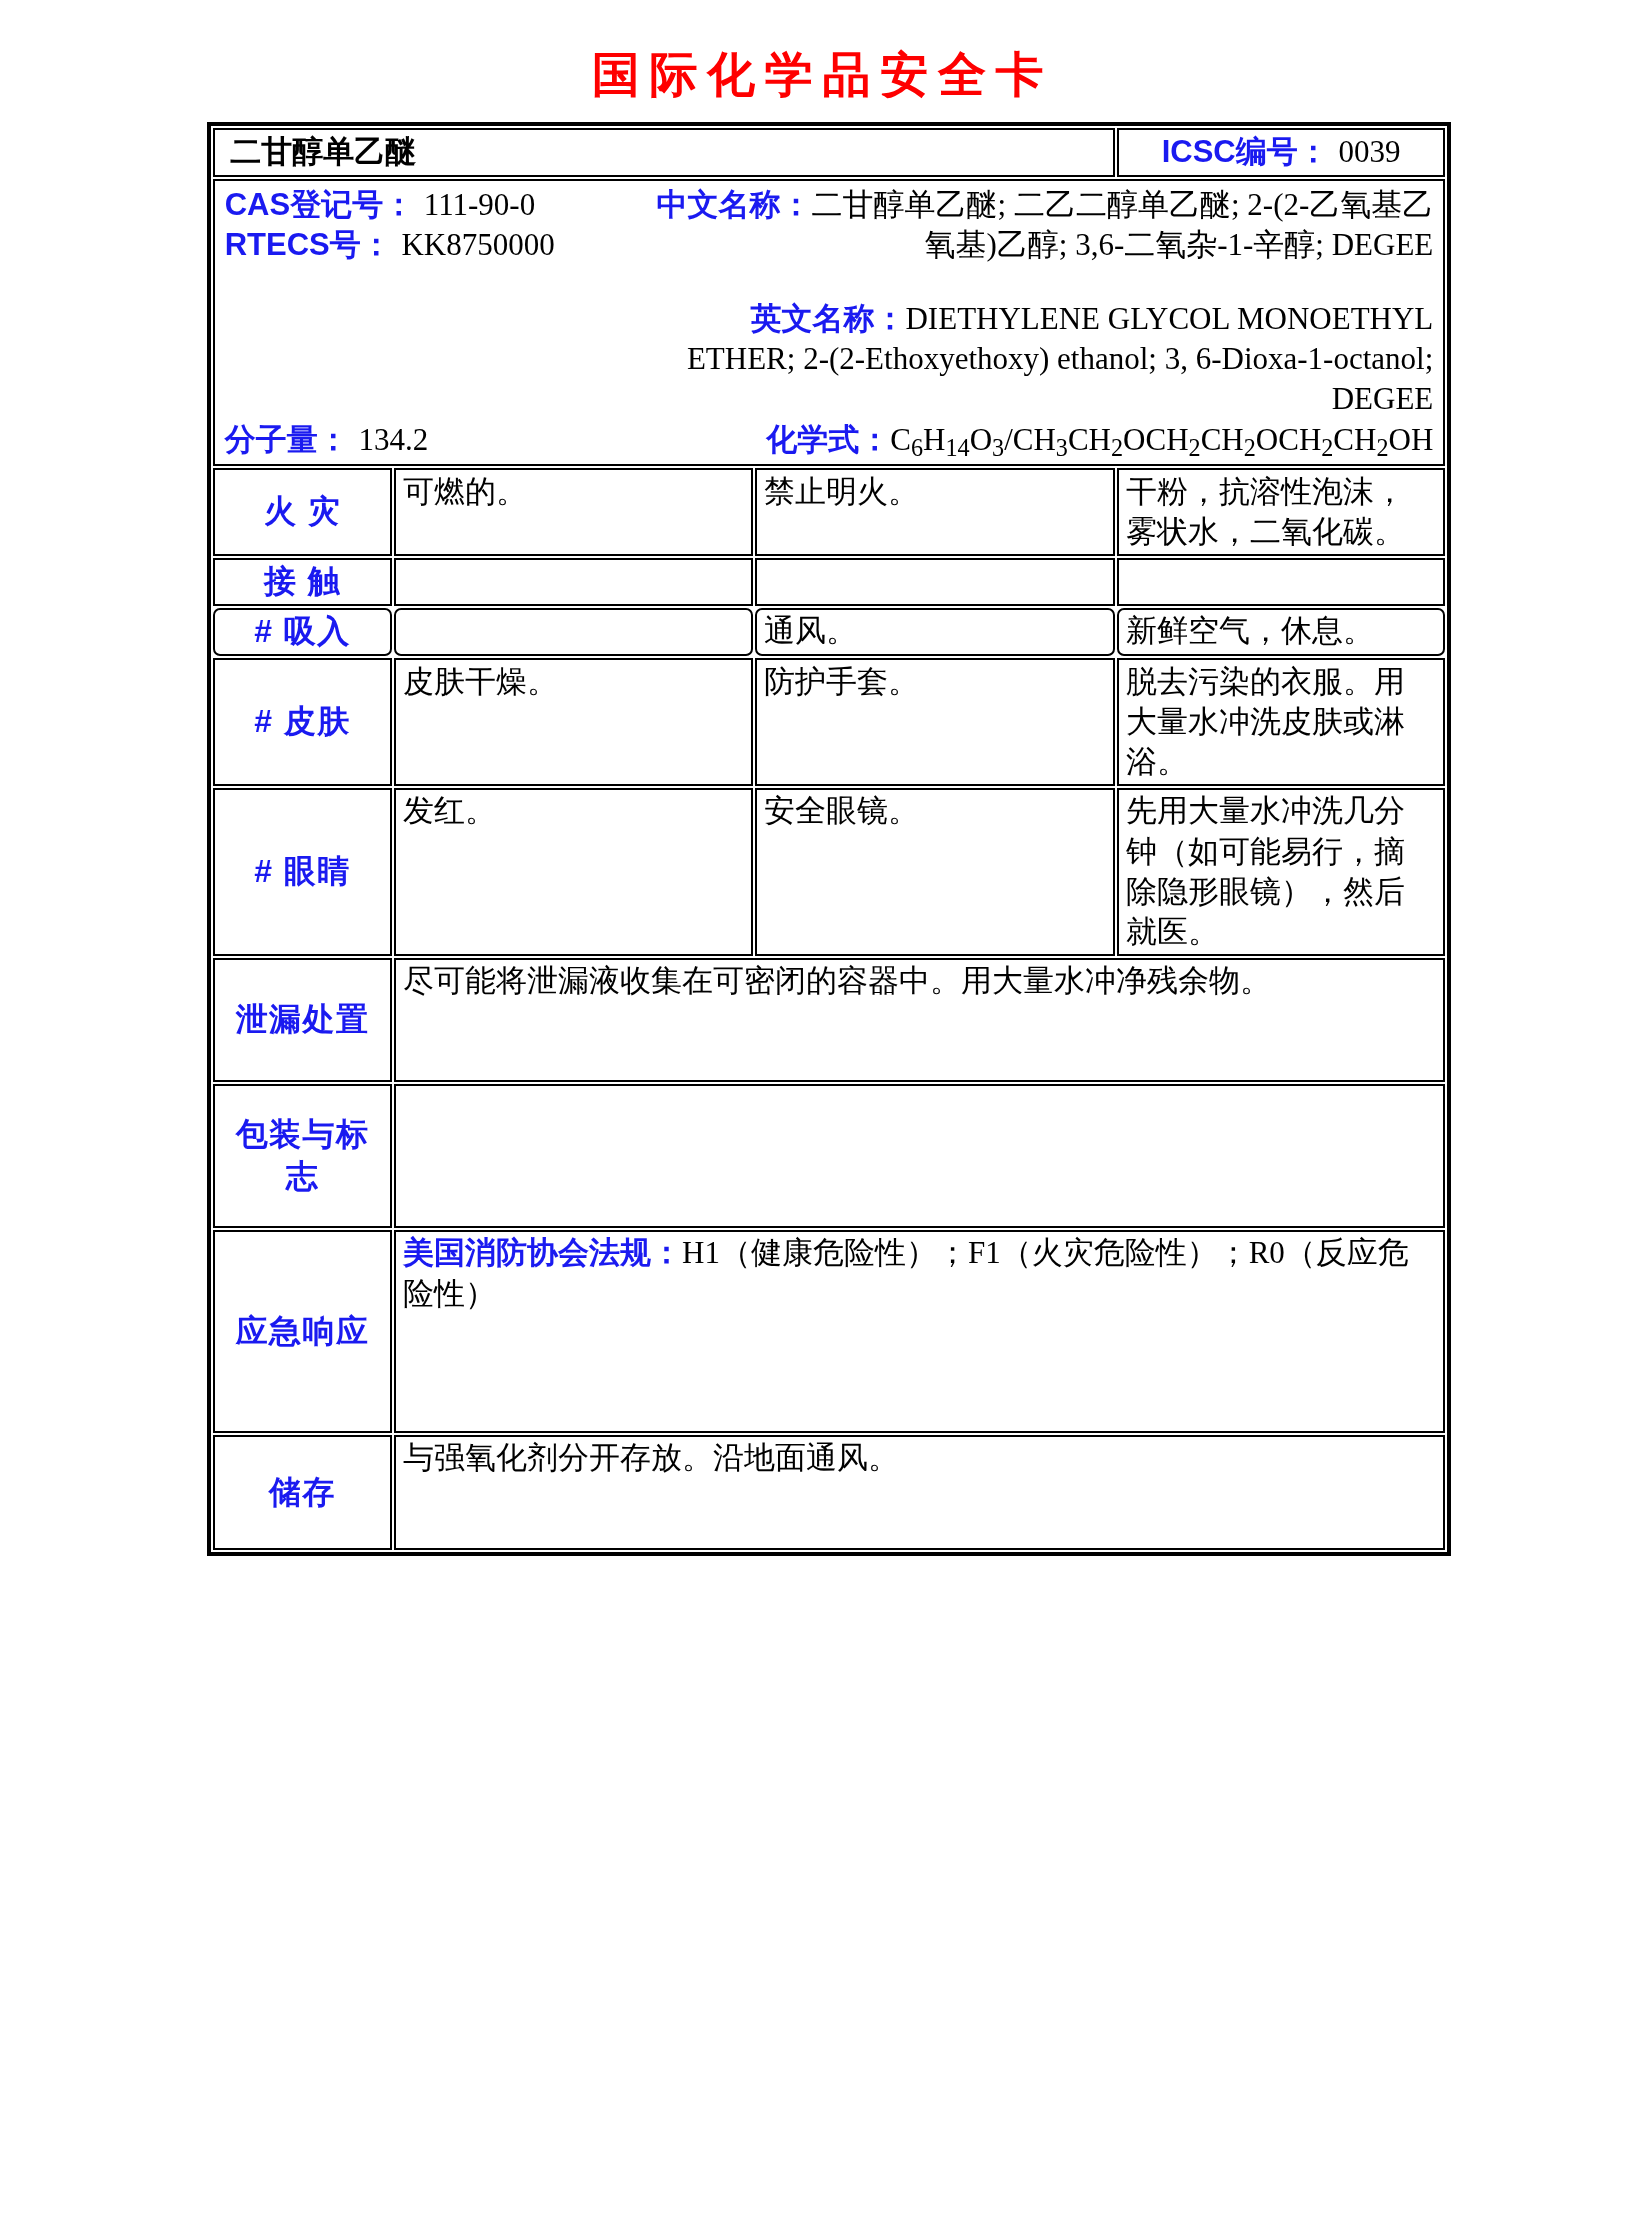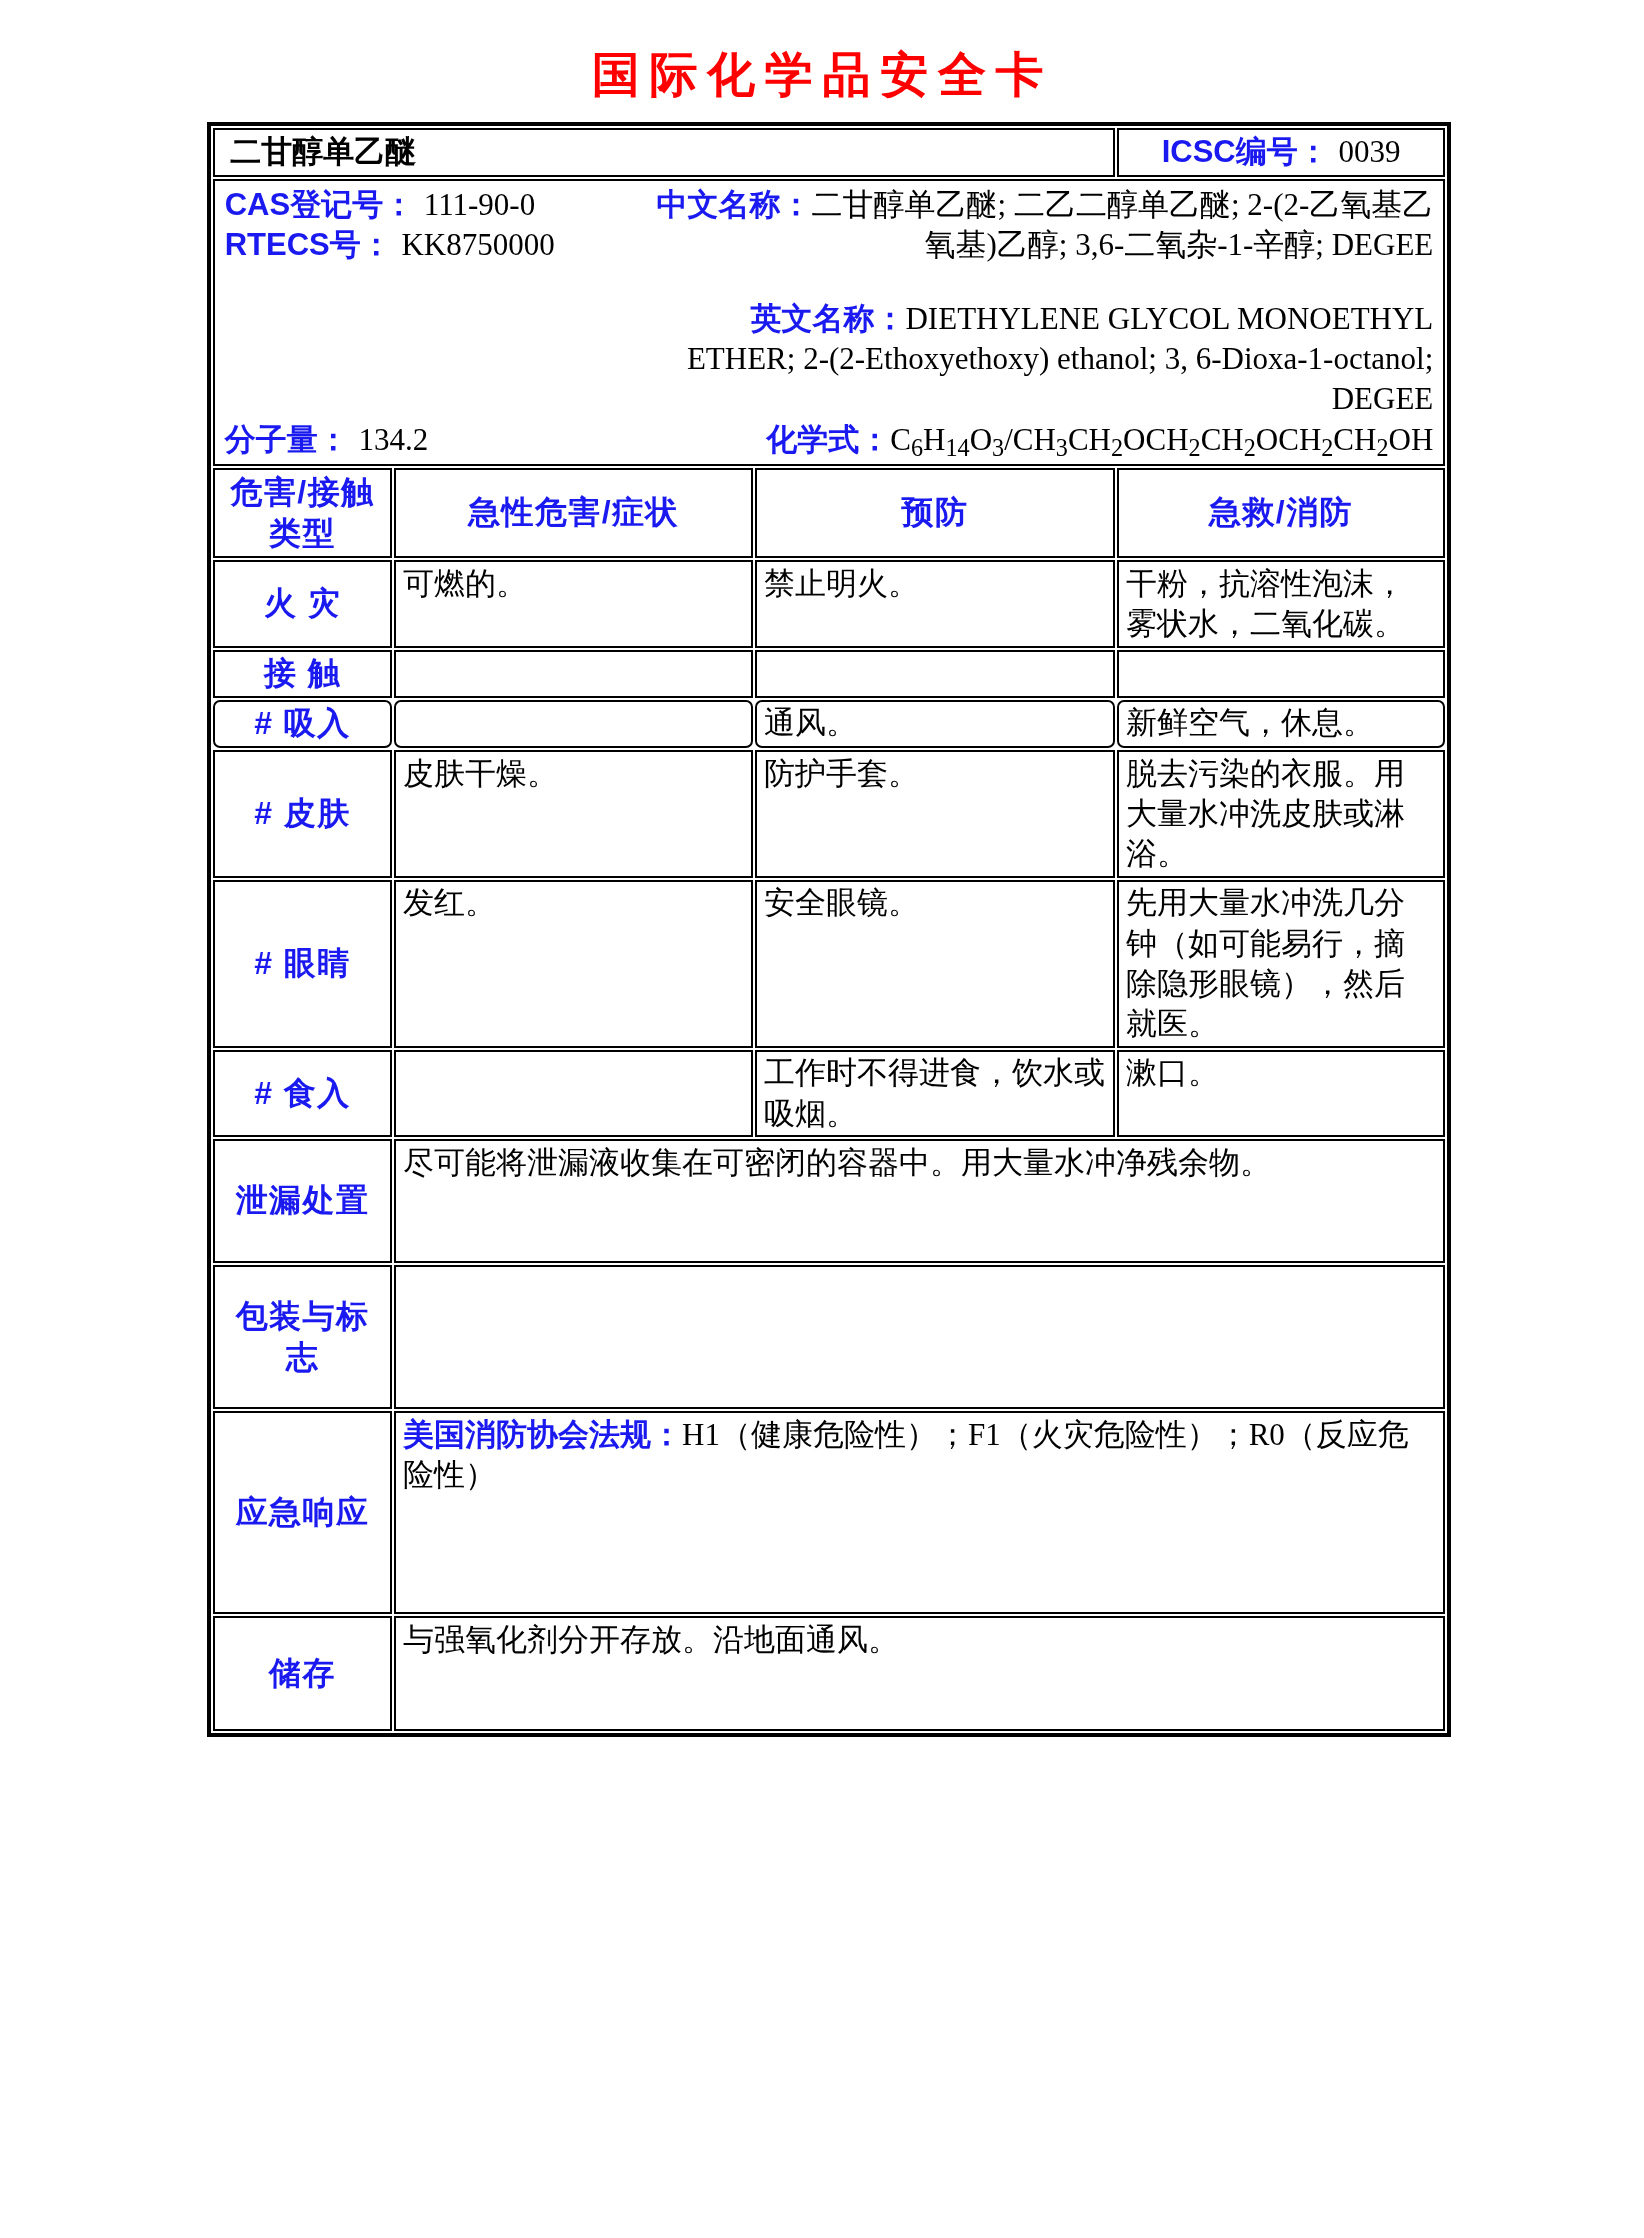--- a/index.html
+++ b/index.html
@@ -116,26 +116,20 @@
           </div>
           <div class="id-right">
             <p class="cn"><span class="blue">中文名称：</span><span>二甘醇单乙醚; 二乙二醇单乙醚; 2-(2-乙氧基乙氧基)乙醇; 3,6-二氧杂-1-辛醇; DEGEE</span></p>
             <p class="en"><span class="blue">英文名称：</span><span>DIETHYLENE GLYCOL MONOETHYL ETHER; 2-(2-Ethoxyethoxy) ethanol; 3, 6-Dioxa-1-octanol; DEGEE</span></p>
             <p class="formula-line"><span class="blue">化学式：</span><span class="formula">C<sub>6</sub>H<sub>14</sub>O<sub>3</sub>/CH<sub>3</sub>CH<sub>2</sub>OCH<sub>2</sub>CH<sub>2</sub>OCH<sub>2</sub>CH<sub>2</sub>OH</span></p>
           </div>
         </div>
       </td>
     </tr>
 
-    <tr class="rh-head">
-      <td class="hd">危害/接触类型</td>
-      <td class="hd">急性危害/症状</td>
-      <td class="hd">预防</td>
-      <td class="hd">急救/消防</td>
-    </tr>
 
     <tr class="rh-fire">
       <td class="lab">火 灾</td>
       <td>可燃的。</td>
       <td>禁止明火。</td>
       <td>干粉，抗溶性泡沫，雾状水，二氧化碳。</td>
     </tr>
 
 
     <tr class="rh-cont">
@@ -159,26 +153,20 @@
       <td>脱去污染的衣服。用大量水冲洗皮肤或淋浴。</td>
     </tr>
 
     <tr class="rh-eye">
       <td class="lab"># 眼睛</td>
       <td>发红。</td>
       <td>安全眼镜。</td>
       <td>先用大量水冲洗几分钟（如可能易行，摘除隐形眼镜），然后就医。</td>
     </tr>
 
-    <tr class="rh-ing">
-      <td class="lab"># 食入</td>
-      <td></td>
-      <td>工作时不得进食，饮水或吸烟。</td>
-      <td>漱口。</td>
-    </tr>
 
     <tr class="rh-spill">
       <td class="lab">泄漏处置</td>
       <td colspan="3">尽可能将泄漏液收集在可密闭的容器中。用大量水冲净残余物。</td>
     </tr>
 
     <tr class="rh-pack">
       <td class="lab">包装与标志</td>
       <td colspan="3"></td>
     </tr>

